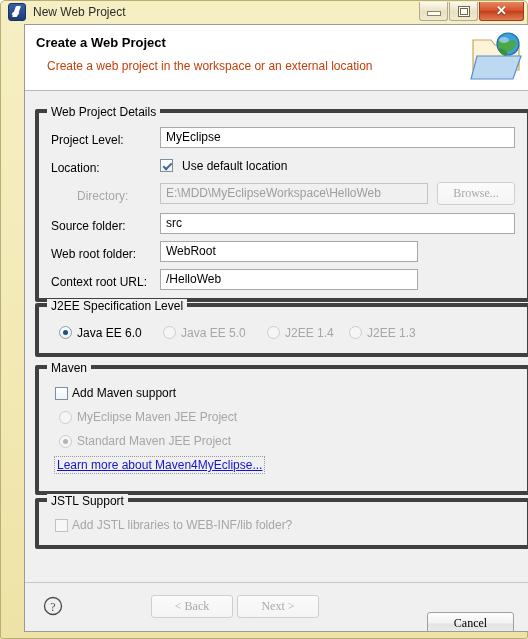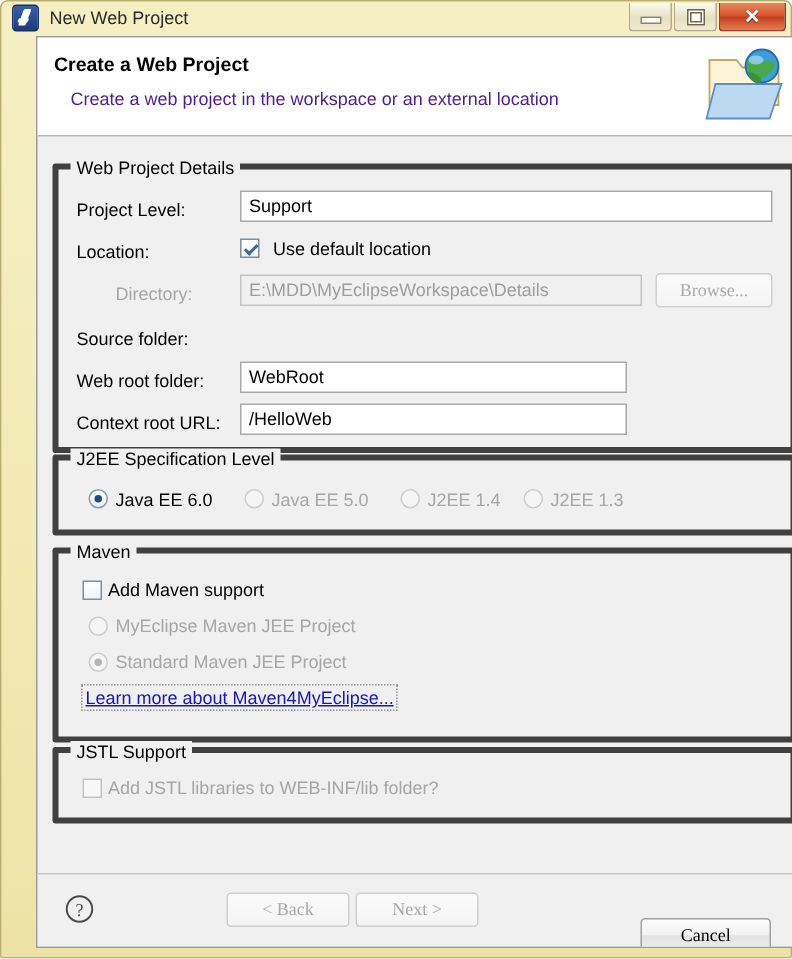--- a/index.html
+++ b/index.html
@@ -150,21 +150,21 @@
     position: absolute;
     left: 11px; top: 10px;
     font-size: 13px;
     font-weight: bold;
     color: #000000;
   }
   #banner-desc {
     position: absolute;
     left: 22px; top: 34px;
     font-size: 12px;
-    color: #4c1d95;
+    color: #c2410c;
   }
   #banner-icon {
     position: absolute;
     right: 10px; top: 5px;
     width: 56px; height: 54px;
   }
 
   
   .group {
     position: absolute;
@@ -351,31 +351,32 @@
         <path d="M30 10 q5 3 10 1 q5 -2 8 2 q-3 7 -9 9 q-6 2 -9 -3 q-2 -5 0 -9 Z" fill="#4aa84a"></path>
         <path d="M31 18 q4 1 7 4 q1 3 -2 4 q-5 -2 -6 -6 Z" fill="#3c8f3c"></path>
         <ellipse cx="35" cy="10" rx="5" ry="3" fill="#cfe9f8" opacity=".55"></ellipse>
       </svg>
     </div>
 
     <div class="group" style="left:10px; top:84px; width:488px; height:185px;">
       <span class="glabel">Web Project Details</span>
 
       <span class="row-label" style="left:12px; top:20px;">Project Level:</span>
-      <div class="tfield" style="left:121px; top:14px; width:355px;">Support</div>
+      <div class="tfield" style="left:121px; top:14px; width:355px;">MyEclipse</div>
 
       <span class="row-label" style="left:12px; top:48px;">Location:</span>
       <span class="cb checked" style="left:121px; top:46px;"></span>
       <span class="opt-label" style="left:143px; top:46px;">Use default location</span>
 
       <span class="row-label disabled" style="left:38px; top:76px;">Directory:</span>
-      <div class="tfield disabled" style="left:121px; top:70px; width:268px;">E:\MDD\MyEclipseWorkspace\Details</div>
+      <div class="tfield disabled" style="left:121px; top:70px; width:268px;">E:\MDD\MyEclipseWorkspace\HelloWeb</div>
       <div class="btn disabled" style="left:398px; top:69px; width:78px;">Browse...</div>
 
       <span class="row-label" style="left:12px; top:106px;">Source folder:</span>
+      <div class="tfield" style="left:121px; top:100px; width:355px;">src</div>
 
       <span class="row-label" style="left:12px; top:134px;">Web root folder:</span>
       <div class="tfield" style="left:121px; top:128px; width:258px;">WebRoot</div>
 
       <span class="row-label" style="left:12px; top:162px;">Context root URL:</span>
       <div class="tfield" style="left:121px; top:156px; width:258px;">/HelloWeb</div>
     </div>
 
     <div class="group" style="left:10px; top:278px; width:488px; height:46px;">
       <span class="glabel">J2EE Specification Level</span>

